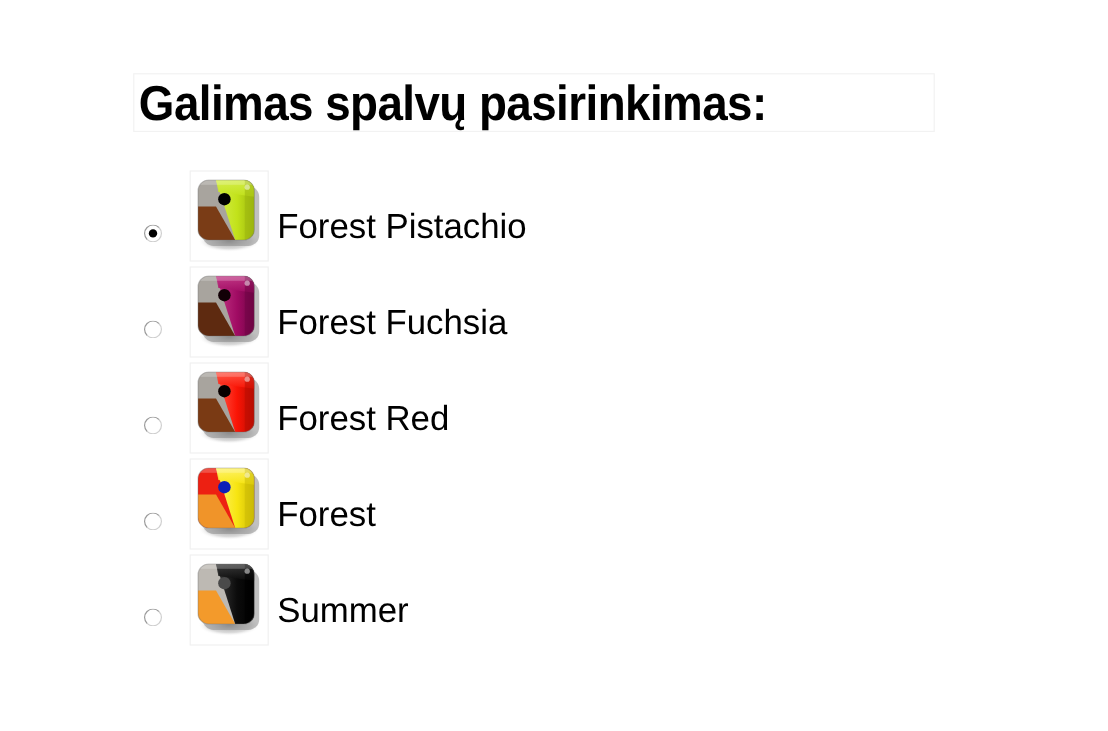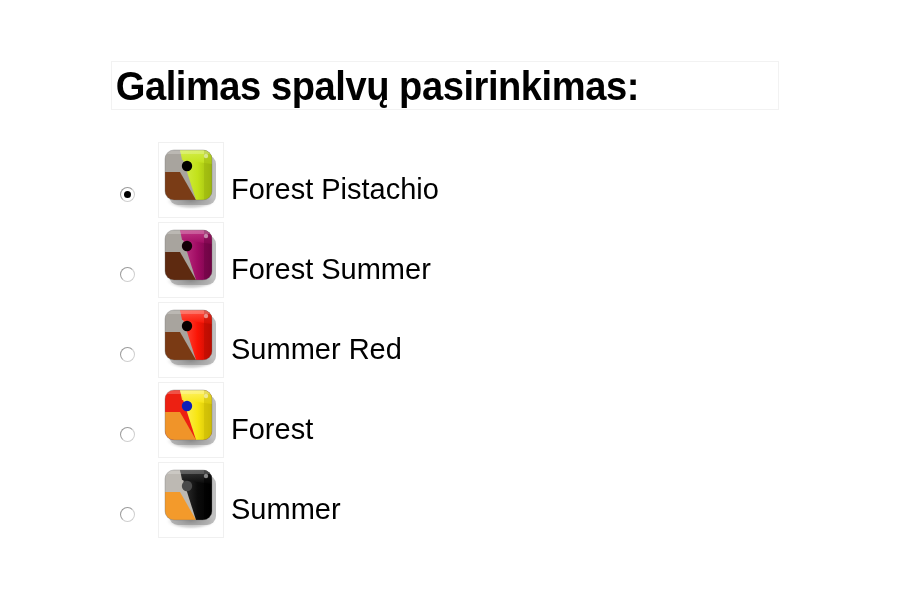--- a/index.html
+++ b/index.html
@@ -226,21 +226,21 @@
       <rect x="5" y="4" width="47" height="4" fill="#ffffff" opacity="0.22"></rect>
     </g>
 
     <rect x="5" y="4" width="47" height="50" rx="9" ry="9" fill="none" stroke="#6f6f6f" stroke-opacity="0.35" stroke-width="1"></rect>
 
     <circle cx="27" cy="20" r="5.2" fill="#120006"></circle>
 
     <circle cx="46" cy="10" r="2.2" fill="#ffffff" opacity="0.5"></circle>
   </svg>
     </span>
-    <span class="option-label">Forest Summer</span>
+    <span class="option-label">Forest Fuchsia</span>
   </div>
       <div class="option-row">
     <span class="radio" role="radio" aria-checked="false">
       <span class="dot"></span>
     </span>
     <span class="icon-frame">
 
   <svg viewBox="0 0 64 70" xmlns="http://www.w3.org/2000/svg" aria-hidden="true">
     <defs>
       <linearGradient id="sw2-side" x1="0" y1="0" x2="1" y2="0">
@@ -274,21 +274,21 @@
       <rect x="5" y="4" width="47" height="4" fill="#ffffff" opacity="0.22"></rect>
     </g>
 
     <rect x="5" y="4" width="47" height="50" rx="9" ry="9" fill="none" stroke="#6f6f6f" stroke-opacity="0.35" stroke-width="1"></rect>
 
     <circle cx="27" cy="20" r="5.2" fill="#080000"></circle>
 
     <circle cx="46" cy="10" r="2.2" fill="#ffffff" opacity="0.5"></circle>
   </svg>
     </span>
-    <span class="option-label">Summer Red</span>
+    <span class="option-label">Forest Red</span>
   </div>
       <div class="option-row">
     <span class="radio" role="radio" aria-checked="false">
       <span class="dot"></span>
     </span>
     <span class="icon-frame">
 
   <svg viewBox="0 0 64 70" xmlns="http://www.w3.org/2000/svg" aria-hidden="true">
     <defs>
       <linearGradient id="sw3-side" x1="0" y1="0" x2="1" y2="0">

